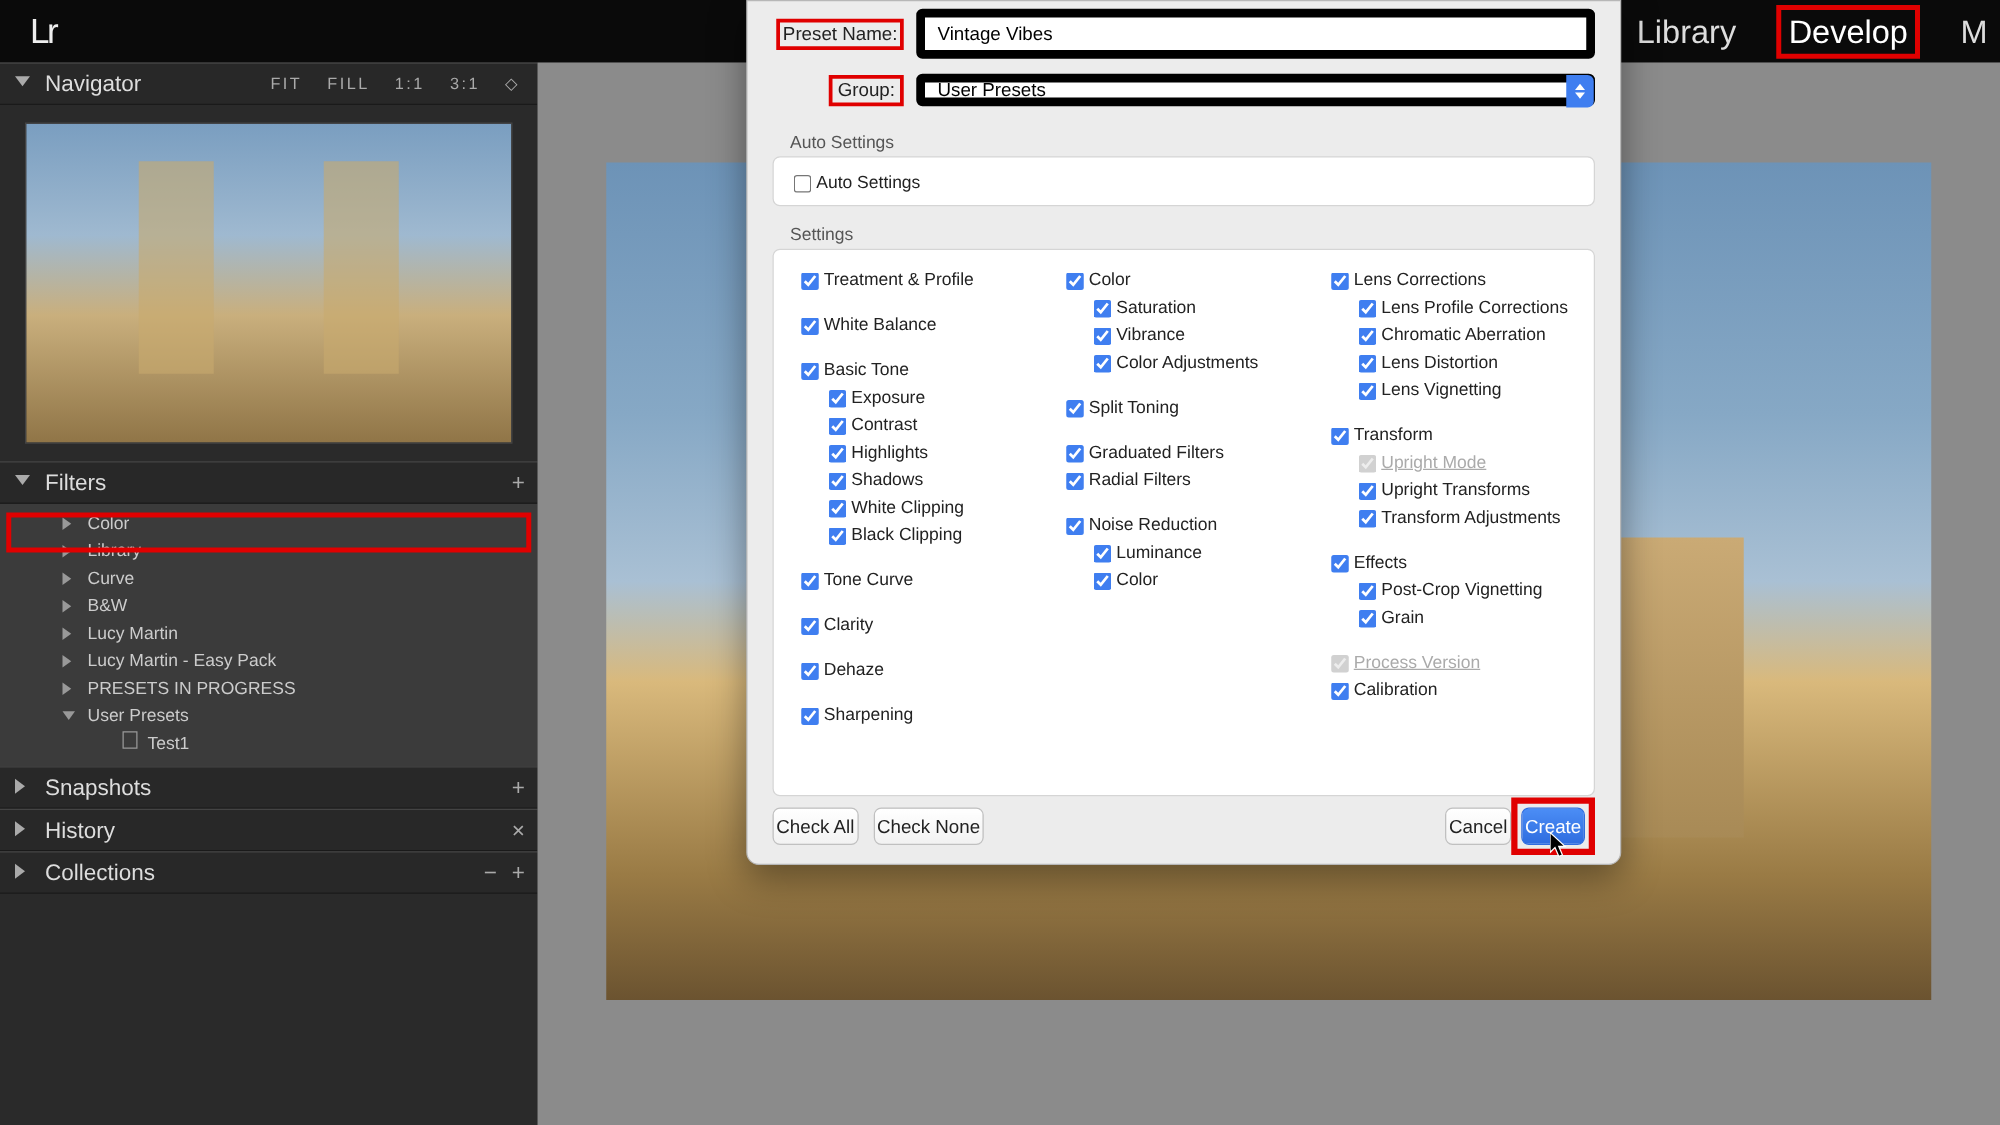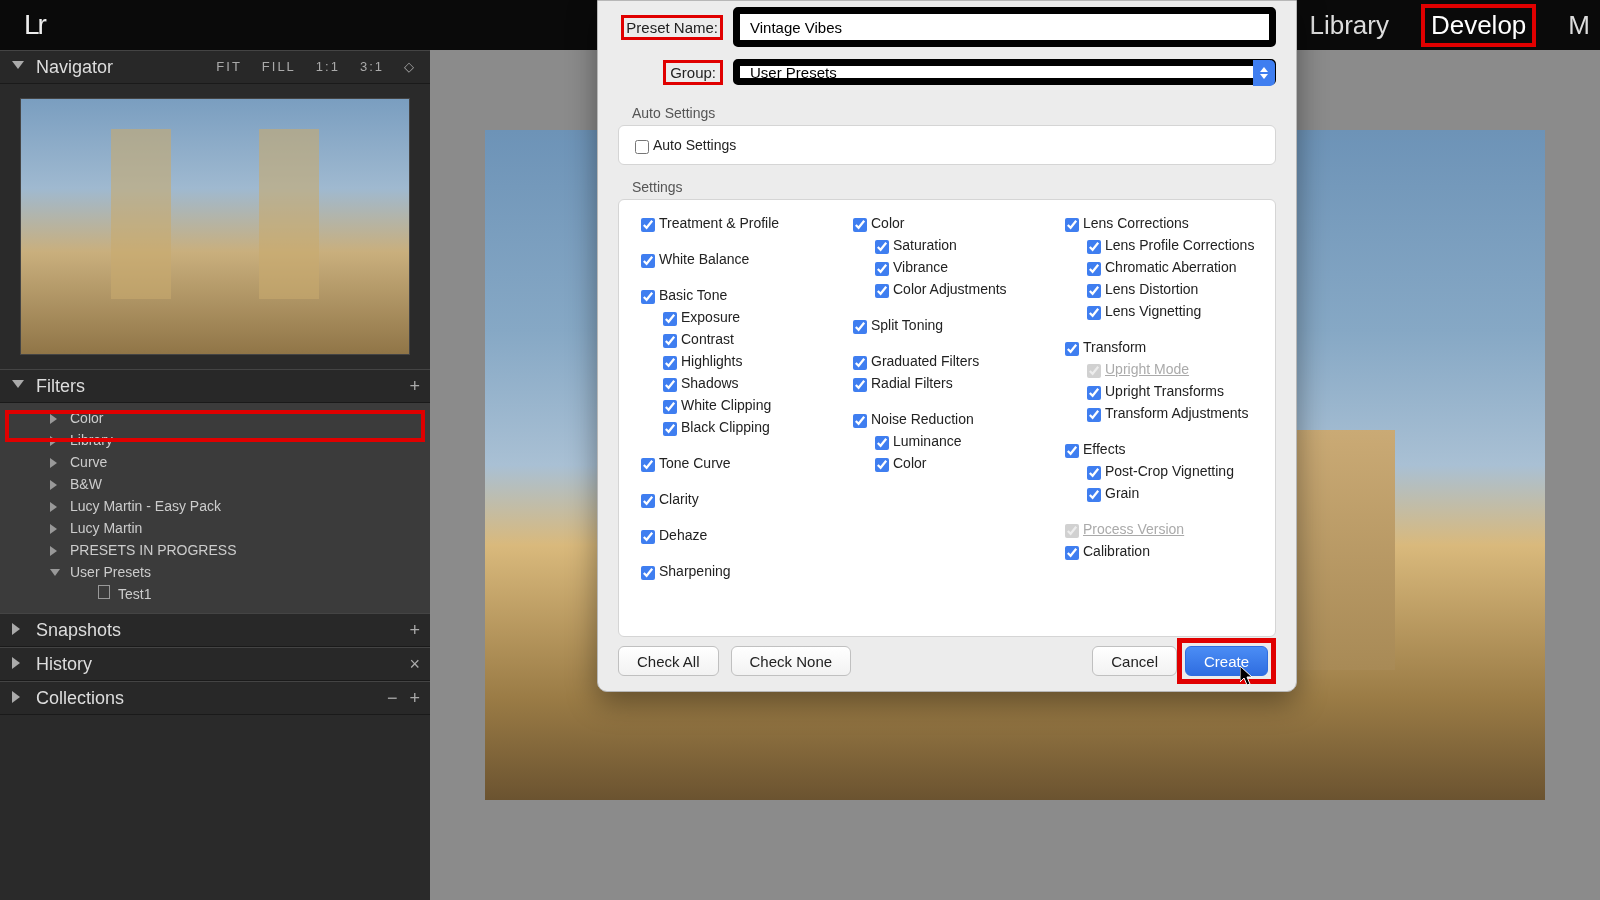--- a/index.html
+++ b/index.html
@@ -226,21 +226,21 @@
   .spacer { height: 14px; }
 
   
   .dlg-btnrow {
     position: absolute; left: 0; bottom: 0; width: 100%;
     height: 60px;
     display: flex; align-items: center;
     padding: 0 20px; box-sizing: border-box;
   }
   .mac-btn {
-    height: 30px; padding: 0 18px;
+    height: 30px; padding: 0 2px;
     background: linear-gradient(#fff,#f2f2f2);
     border: 1px solid #c0c0c0; border-radius: 6px;
     font-size: 15px; color: #222; cursor: pointer;
   }
   .mac-btn + .mac-btn { margin-left: 12px; }
   .btn-flex { flex: 1; }
   .mac-btn.primary {
     background: linear-gradient(#4b8df5,#2f6de0);
     border-color: #2f6de0; color: #fff;
   }
@@ -294,22 +294,22 @@
       <span style="font-size:18px;">+</span>
     </span>
   </div>
   <div class="hl-presets"></div>
 
   <div class="tree">
     <div class="tree-item"><span class="tw"></span><span>Color</span></div>
     <div class="tree-item"><span class="tw"></span><span>Library</span></div>
     <div class="tree-item"><span class="tw"></span><span>Curve</span></div>
     <div class="tree-item"><span class="tw"></span><span>B&amp;W</span></div>
+    <div class="tree-item"><span class="tw"></span><span>Lucy Martin</span></div>
     <div class="tree-item"><span class="tw"></span><span>Lucy Martin - Easy Pack</span></div>
-    <div class="tree-item"><span class="tw"></span><span>Lucy Martin</span></div>
     <div class="tree-item"><span class="tw"></span><span>PRESETS IN PROGRESS</span></div>
     <div class="tree-item"><span class="tw open"></span><span>User Presets</span></div>
     <div class="tree-sub"><span class="doc"></span><span>Test1</span></div>
   </div>
 
   <div class="panel-header">
     <span class="tri right"></span>
     <span>Snapshots</span>
     <span class="right-icons">
         <span style="font-size:18px;">+</span>

